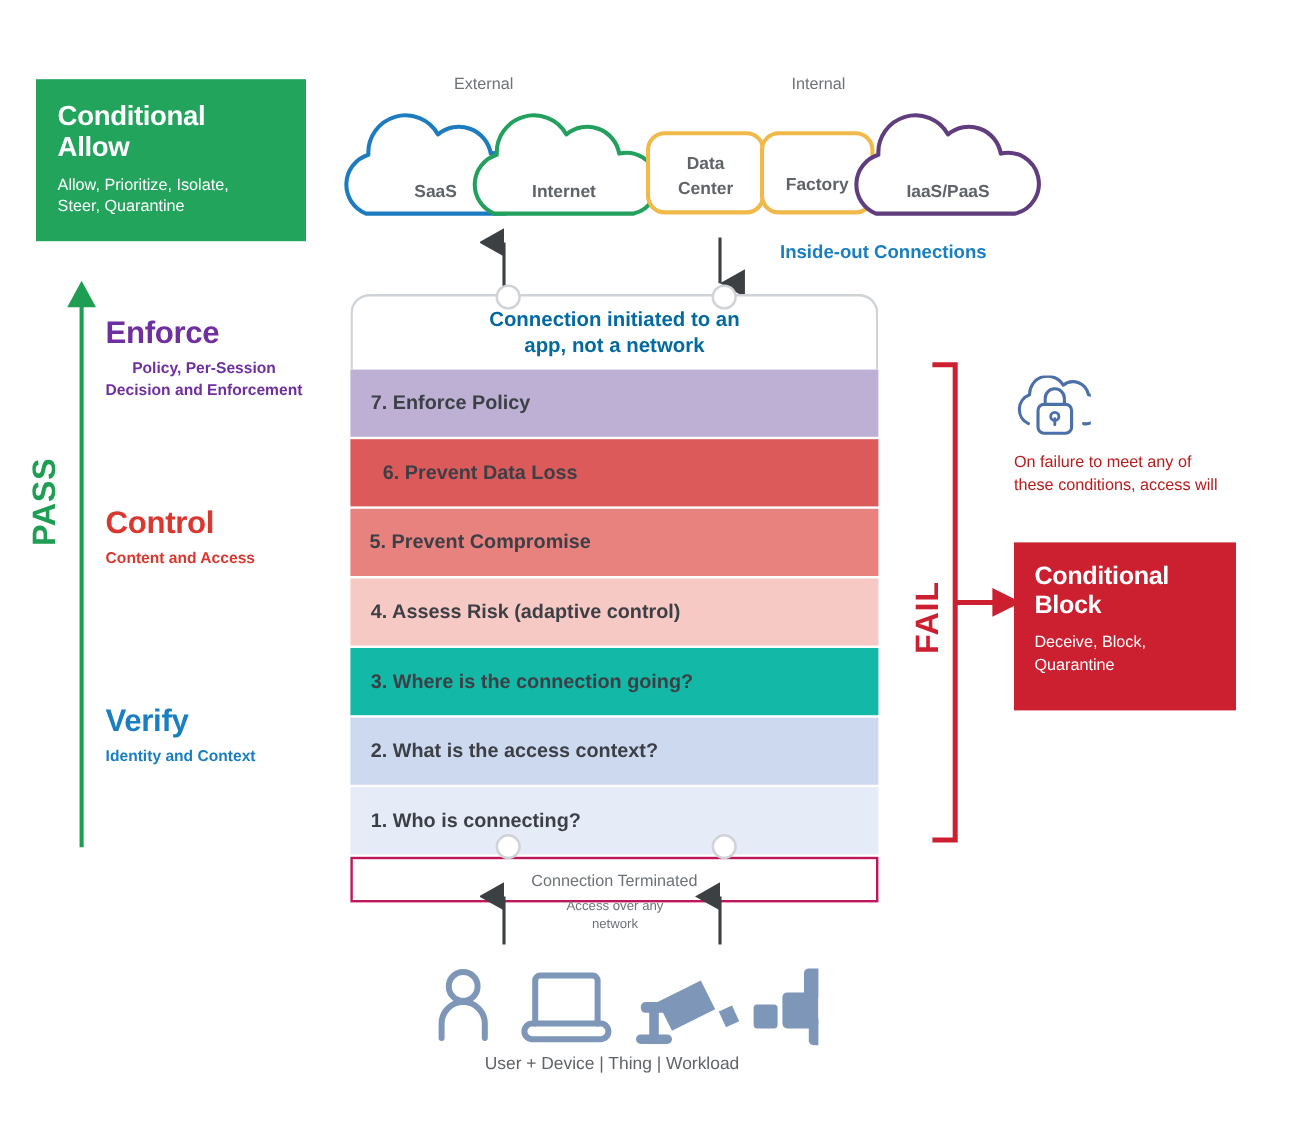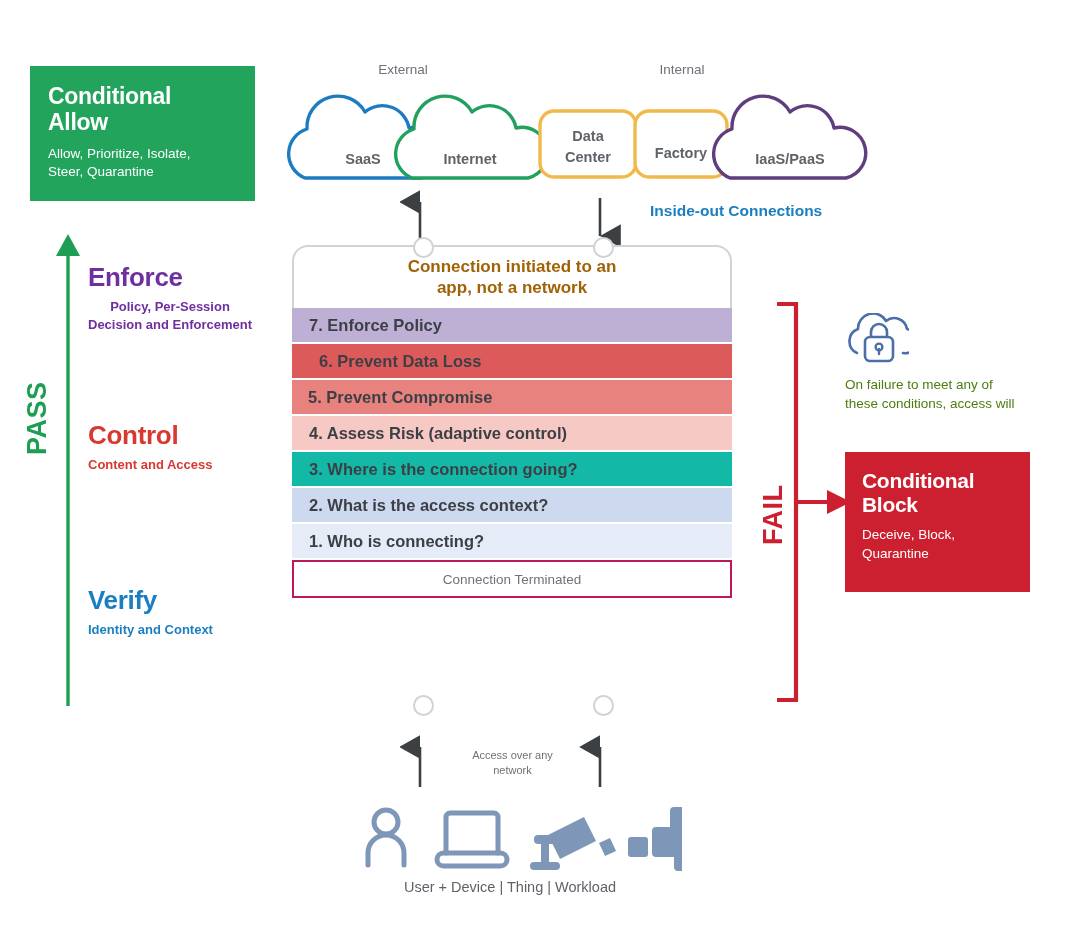--- a/index.html
+++ b/index.html
@@ -23,43 +23,43 @@
   .cloudtxt{font-size:14.5px;font-weight:bold;fill:#5f6368;
             font-family:"Liberation Sans","DejaVu Sans",sans-serif;text-anchor:middle;}
 
   #inout{left:650px;top:202px;font-size:15.5px;font-weight:bold;color:#1a7fc1;white-space:nowrap;}
 
   
   #stack{left:292px;top:245px;width:440px;}
   #stack-top{border:2px solid #cfd2d6;border-bottom:none;border-radius:16px 16px 0 0;
              background:#fff;height:63px;display:flex;align-items:center;justify-content:center;
              box-sizing:border-box;}
-  #stack-top .t{font-size:17px;font-weight:bold;color:#a16207;text-align:center;line-height:1.22;}
-  .step{height:34px;display:flex;align-items:center;padding-left:17px;box-sizing:border-box;
+  #stack-top .t{font-size:17px;font-weight:bold;color:#0369a1;text-align:center;line-height:1.22;}
+  .step{height:56px;display:flex;align-items:center;padding-left:17px;box-sizing:border-box;
         font-size:16.5px;font-weight:bold;color:#3c3f45;margin-bottom:2px;}
   #stack-bottom{border:2px solid #be185d;background:#fff;height:38px;display:flex;
                 align-items:center;justify-content:center;box-sizing:border-box;
                 font-size:13.5px;color:#6d7278;}
 
   .knob{position:absolute;width:17px;height:17px;border-radius:50%;background:#fff;
         border:2px solid #cfd2d6;}
 
   
   #pass-word{left:22px;top:455px;font-size:27px;font-weight:bold;color:#1e9e52;
              transform:rotate(-90deg);transform-origin:left top;letter-spacing:.5px;}
   .lvl-ttl{font-size:26px;font-weight:bold;letter-spacing:-.3px;}
   .lvl-sub{font-size:13px;font-weight:bold;line-height:1.42;margin-top:5px;text-align:center;}
   #lv-enforce{left:88px;top:262px;color:#6f2f9f;}
   #lv-control{left:88px;top:420px;color:#d8382f;}
   #lv-verify{left:88px;top:585px;color:#1a7fc1;}
 
   
   #fail-word{left:758px;top:545px;font-size:27px;font-weight:bold;color:#cc2030;
              transform:rotate(-90deg);transform-origin:left top;letter-spacing:.5px;}
-  #fail-note{left:845px;top:375px;width:215px;font-size:13.5px;line-height:1.42;color:#4d7c0f;}
+  #fail-note{left:845px;top:375px;width:215px;font-size:13.5px;line-height:1.42;color:#b91c1c;}
   #block-box{left:845px;top:452px;width:185px;height:140px;background:#cc2030;color:#fff;
              box-sizing:border-box;padding:17px 14px 0 17px;}
   #block-box .ttl{font-size:21px;font-weight:bold;line-height:1.14;letter-spacing:-.3px;}
   #block-box .sub{font-size:13.5px;line-height:1.38;margin-top:9px;}
 
   
   #access-note{left:440px;top:748px;width:145px;text-align:center;font-size:11px;
                line-height:1.35;color:#6d7278;}
   #bottom-caption{left:330px;top:879px;width:360px;text-align:center;font-size:14.5px;
                   color:#5f6368;font-weight:500;}

